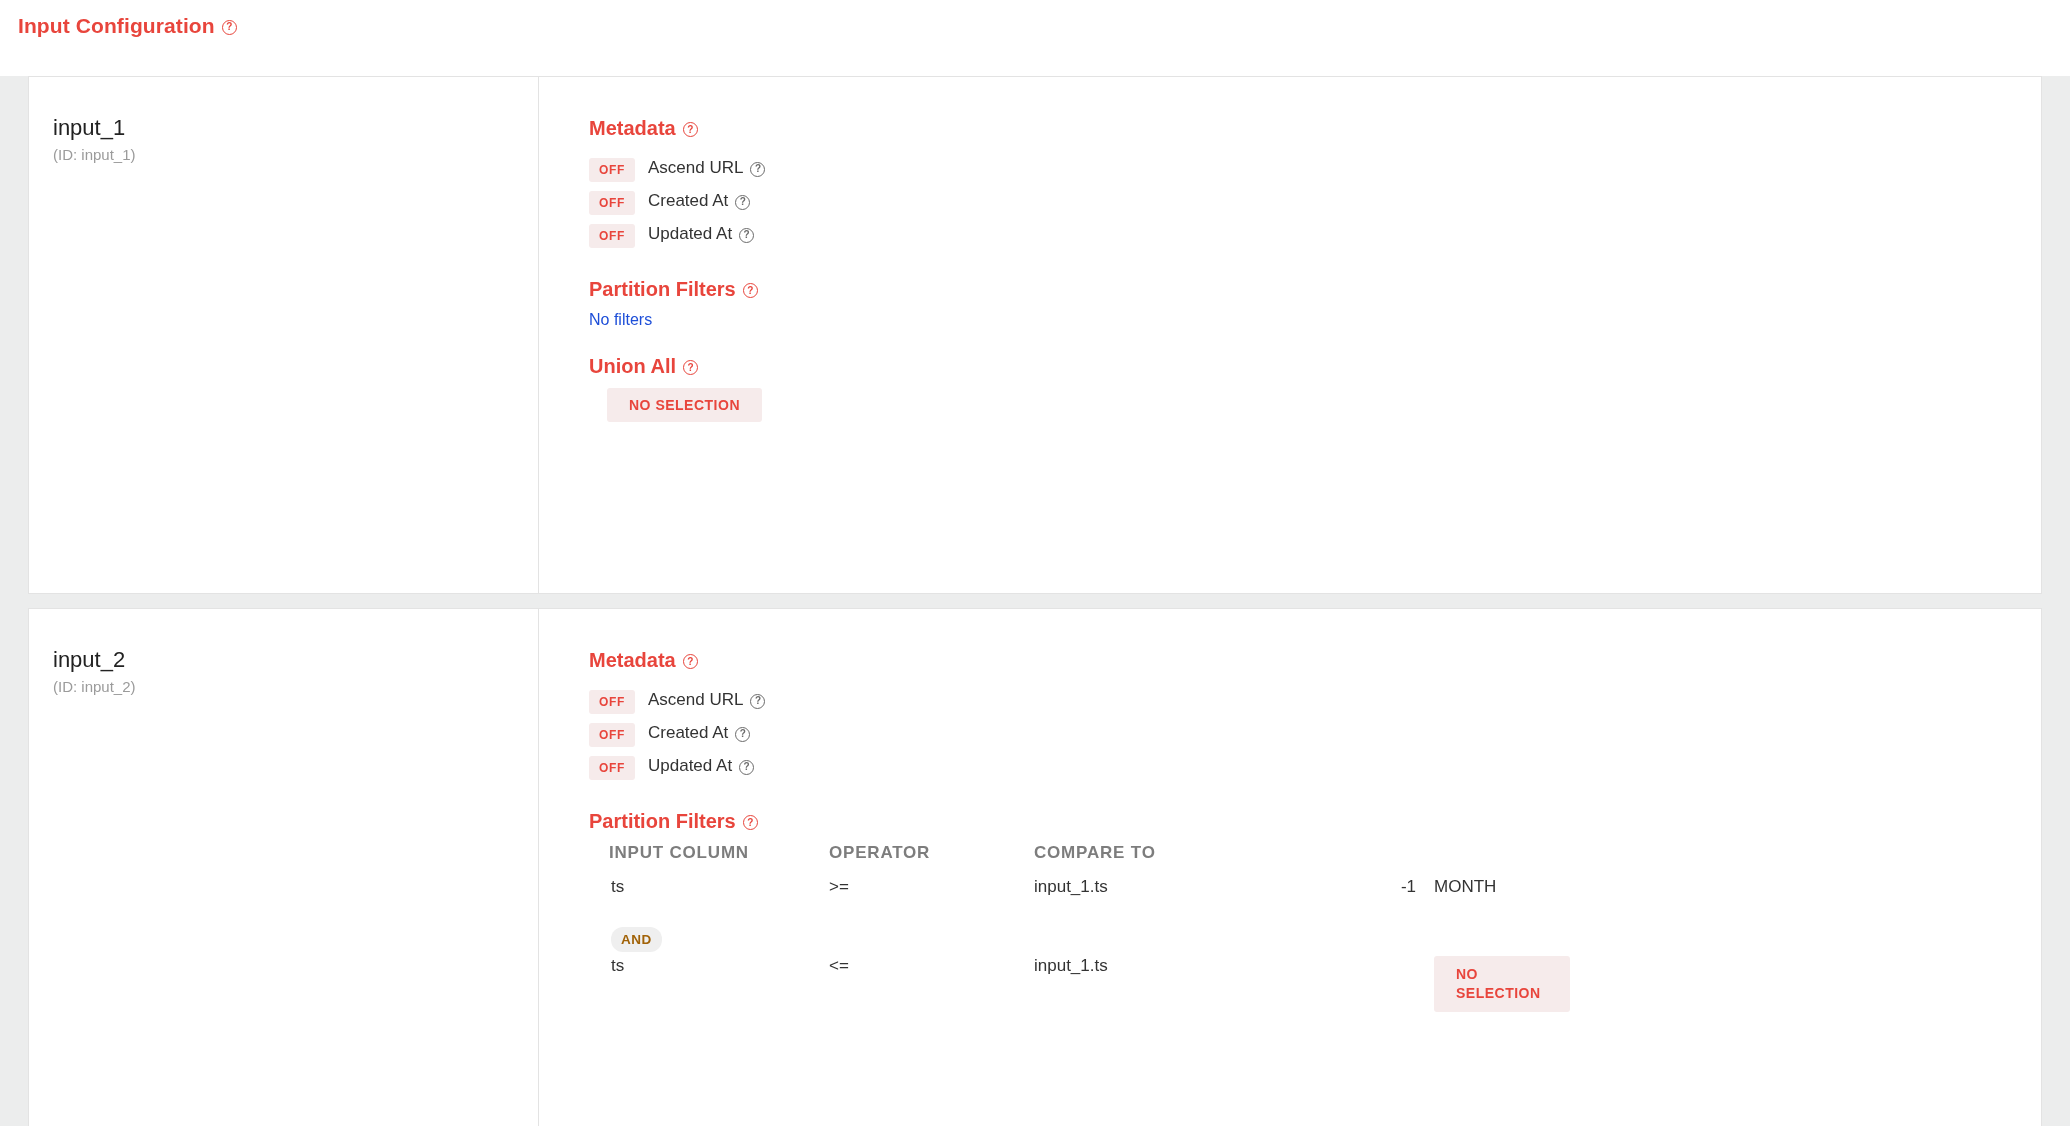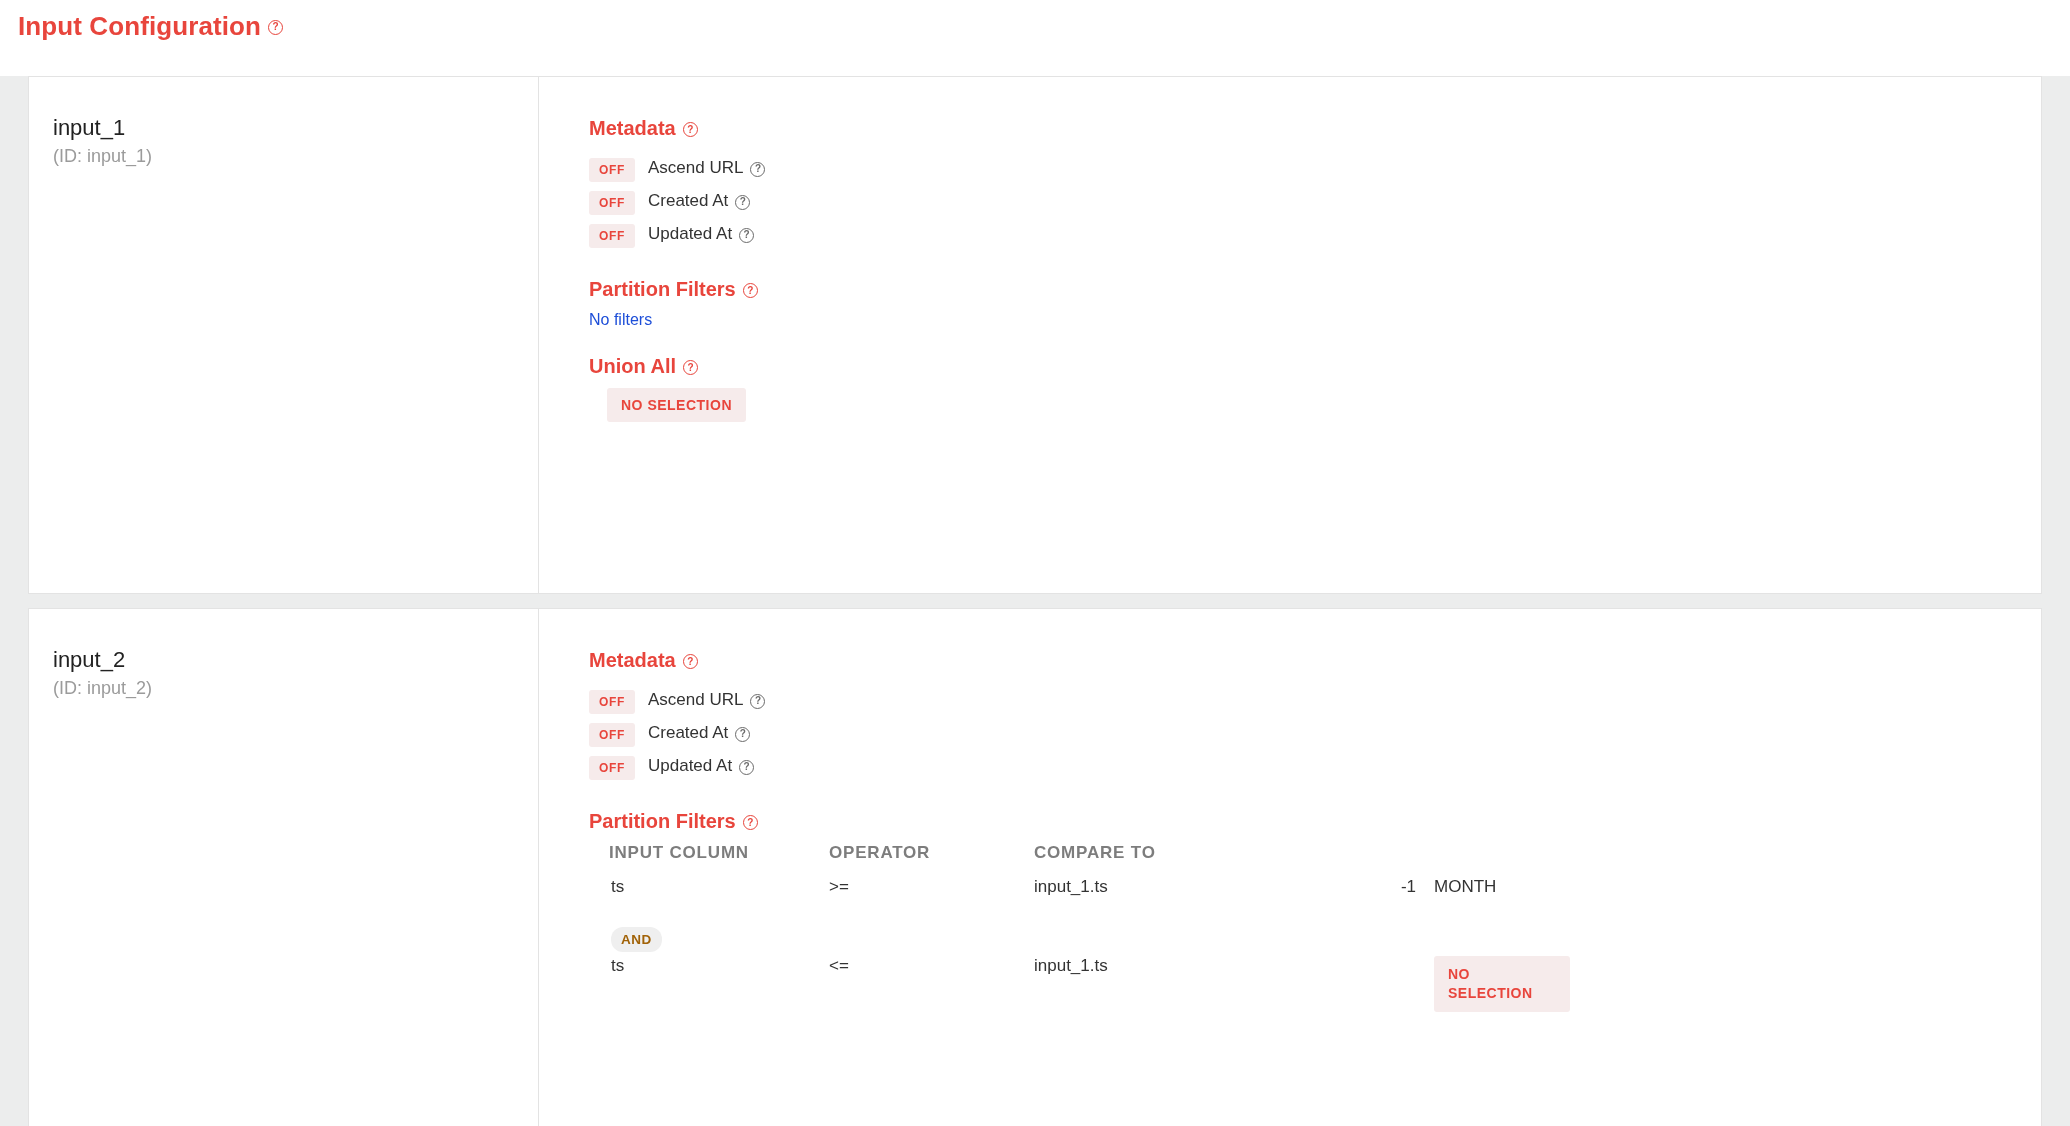--- a/index.html
+++ b/index.html
@@ -19,21 +19,21 @@
   
   .page-header {
     height: 52px;
     display: flex;
     align-items: center;
     padding-left: 18px;
     background: #ffffff;
   }
   .page-title {
     color: #e8453c;
-    font-size: 26px;
+    font-size: 21px;
     font-weight: 600;
     letter-spacing: .1px;
   }
 
   
   .help-icon {
     display: inline-flex;
     align-items: center;
     justify-content: center;
     width: 15px;
@@ -75,21 +75,21 @@
     border-right: 1px solid #e3e3e3;
     padding: 38px 0 0 24px;
   }
   .card-name {
     font-size: 22px;
     color: #222222;
     font-weight: 400;
     line-height: 1.2;
   }
   .card-id {
-    font-size: 18px;
+    font-size: 15px;
     color: #9b9b9b;
     margin-top: 5px;
   }
   .card-right {
     flex: 1;
     padding: 40px 0 34px 50px;
   }
 
   .card-1 { height: 518px; }
   .card-2 { height: 545px; }
@@ -182,21 +182,21 @@
     cursor: pointer;
   }
 
   .no-selection-chip {
     display: inline-block;
     background: #f6ebeb;
     color: #e8453c;
     font-size: 14px;
     font-weight: 700;
     letter-spacing: .5px;
-    padding: 9px 14px;
+    padding: 9px 22px;
     border-radius: 3px;
     cursor: pointer;
   }
   .union-chip-wrap { padding-left: 18px; margin-top: 6px; }
   .no-selection-chip.two-line {
     width: 136px;
     line-height: 1.35;
   }
 </style>
 </head>

